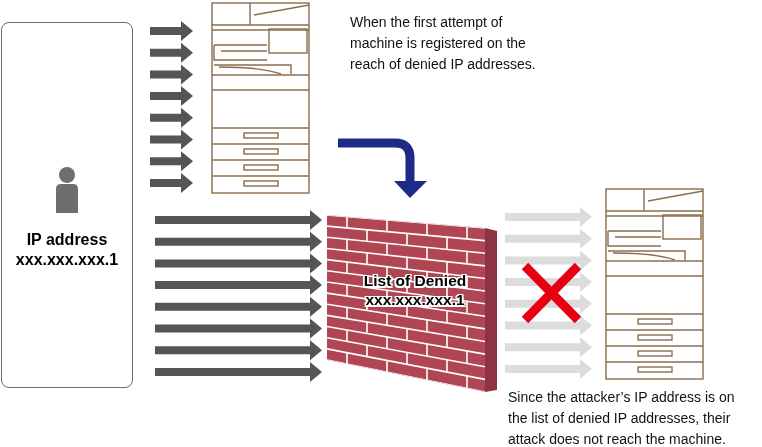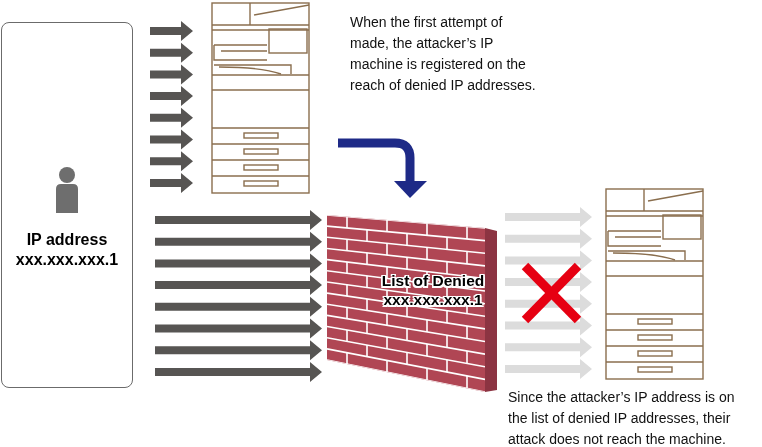--- a/index.html
+++ b/index.html
@@ -3,21 +3,21 @@
 <meta charset="utf-8">
 <style>
   html,body{margin:0;padding:0;background:#fff;}
   body{width:762px;height:447px;position:relative;overflow:hidden;font-family:"Liberation Sans",sans-serif;}
   .abs{position:absolute;}
   #attacker-box{left:1px;top:22px;width:132px;height:366px;border:1.5px solid #6b6b6b;border-radius:8px;box-sizing:border-box;}
   .ip-label{left:0;width:134px;text-align:center;font-weight:bold;font-size:16px;color:#000;line-height:19px;}
   .para{font-size:14px;line-height:21px;color:#111;}
   #note-top{left:350px;top:12px;width:220px;}
   #note-bottom{left:508px;top:387px;width:262px;}
-  #wall-label{left:348px;top:271px;width:170px;text-align:center;font-weight:bold;font-size:15.5px;line-height:19px;color:#000;
+  #wall-label{left:330px;top:271px;width:170px;text-align:center;font-weight:bold;font-size:15.5px;line-height:19px;color:#000;
     text-shadow:-1.5px -1.5px 0 #fff,1.5px -1.5px 0 #fff,-1.5px 1.5px 0 #fff,1.5px 1.5px 0 #fff,0 -1.5px 0 #fff,0 1.5px 0 #fff,-1.5px 0 0 #fff,1.5px 0 0 #fff;}
   svg{position:absolute;left:0;top:0;}
 </style>
 </head>
 <body>
 
 <div id="attacker-box" class="abs"></div>
 
 <svg width="762" height="447">
 
@@ -179,21 +179,20 @@
     <line x1="525" y1="266" x2="578" y2="320"></line>
     <line x1="578" y1="266" x2="525" y2="320"></line>
   </g>
 </svg>
 
 <div class="abs ip-label" style="top:230px;">IP address</div>
 <div class="abs ip-label" style="top:250px;">xxx.xxx.xxx.1</div>
 
 <div id="note-top" class="abs para">
   <div>When the first attempt of</div>
-  <div>made, the attacker’s IP</div>
   <div>machine is registered on the</div>
   <div>reach of denied IP addresses.</div>
 </div>
 
 <div id="wall-label" class="abs">
   <div>List of Denied</div>
   <div>xxx.xxx.xxx.1</div>
 </div>
 
 <div id="note-bottom" class="abs para">

